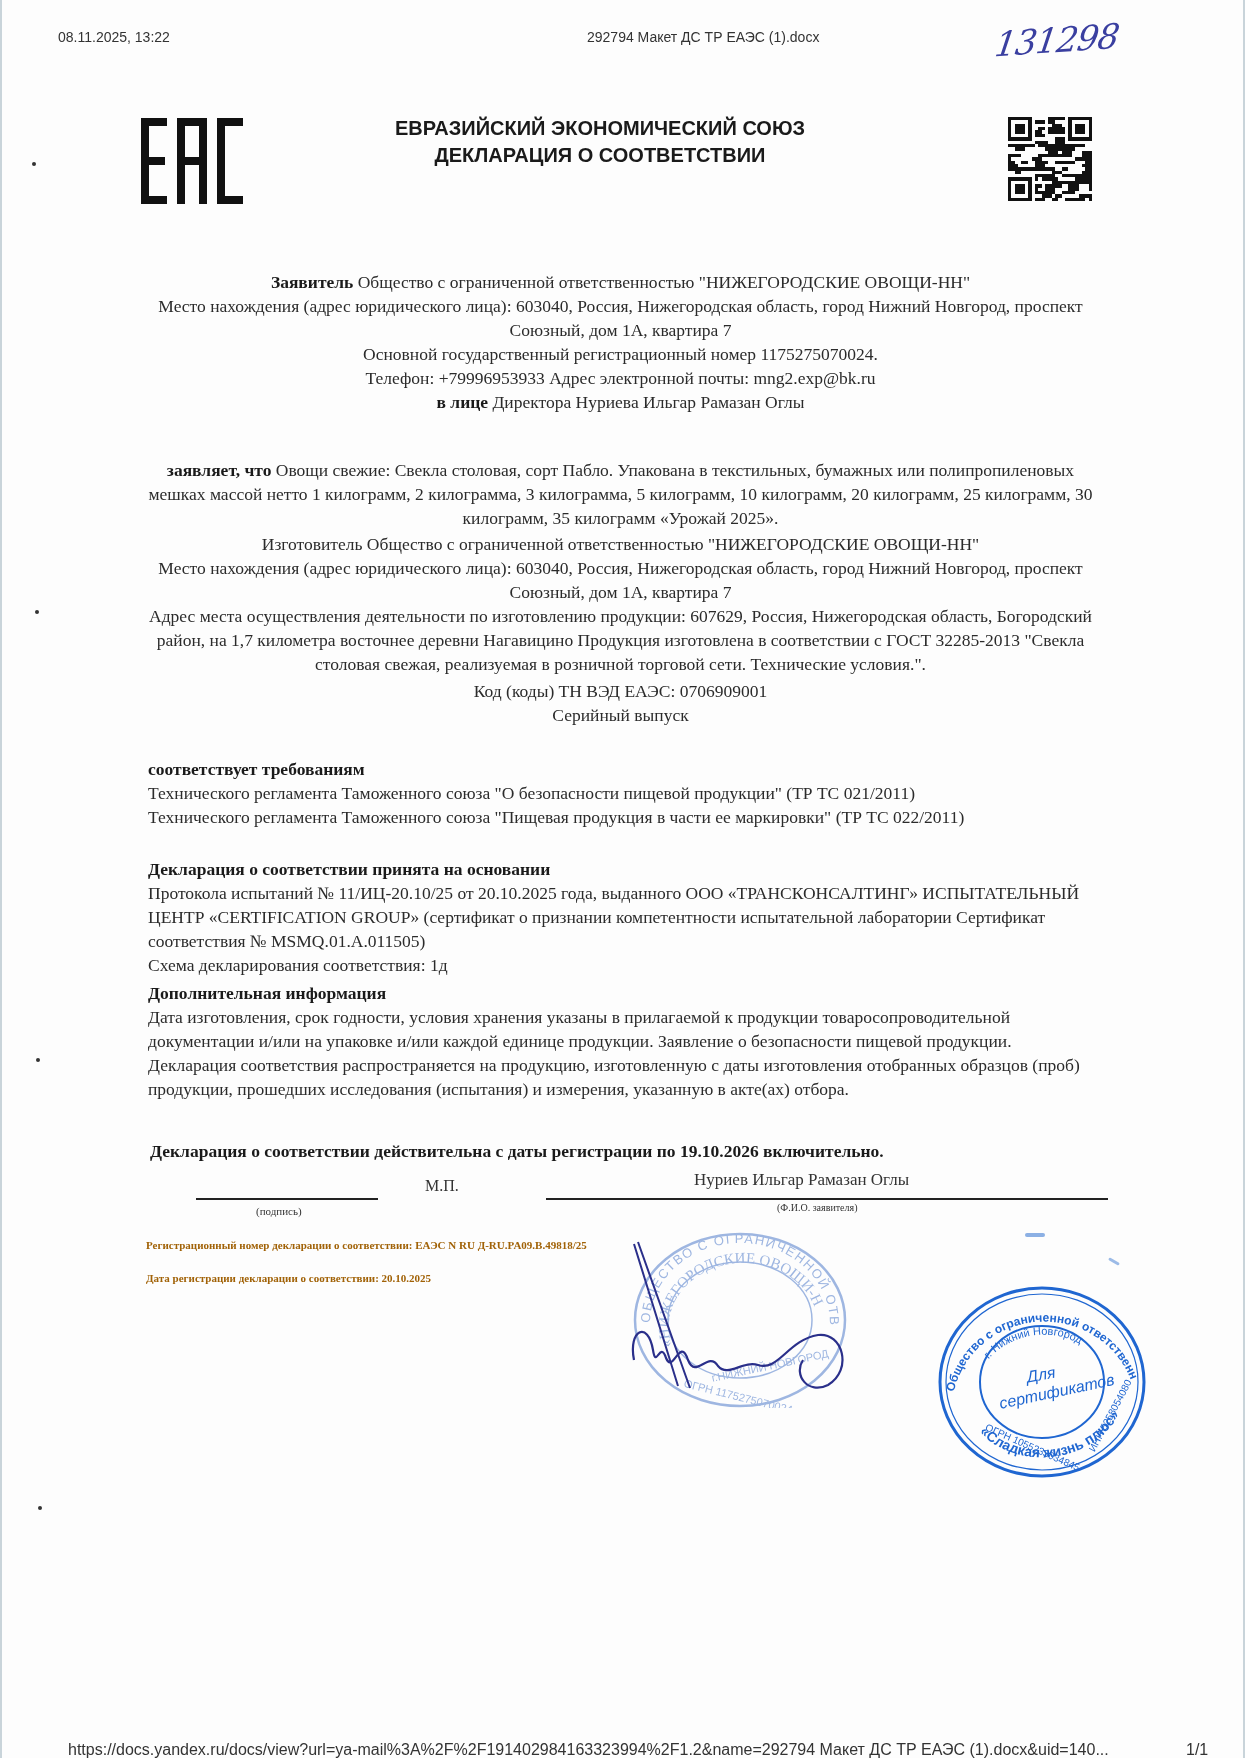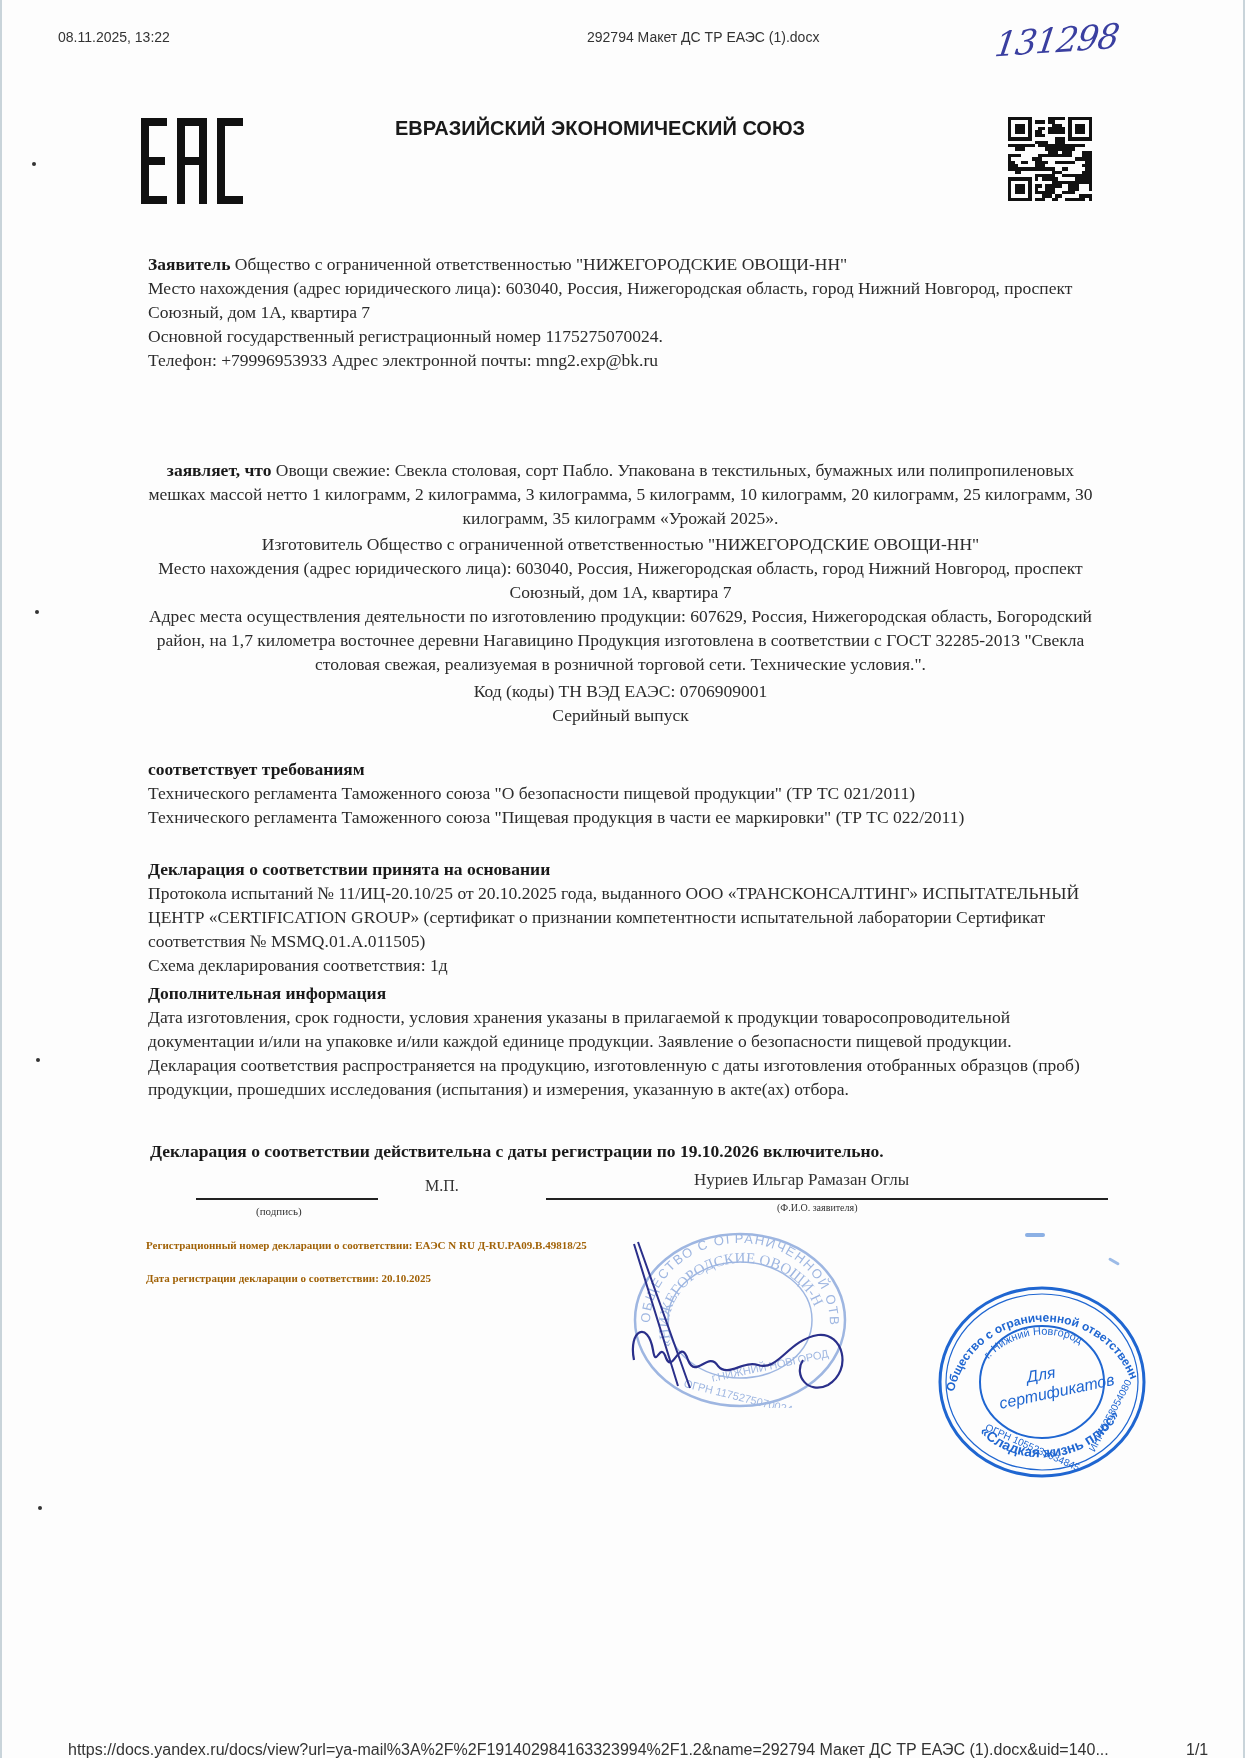--- a/index.html
+++ b/index.html
@@ -58,20 +58,21 @@
     <rect x="36" y="0" width="30" height="8"></rect>
     <rect x="36" y="39" width="30" height="8"></rect>
     <rect x="76" y="0" width="8" height="86"></rect>
     <rect x="76" y="0" width="26" height="8"></rect>
     <rect x="76" y="78" width="26" height="8"></rect>
   </g>
 </svg>
 
 <div class="title">
   <div>ЕВРАЗИЙСКИЙ ЭКОНОМИЧЕСКИЙ СОЮЗ</div>
+  <div>ДЕКЛАРАЦИЯ О СООТВЕТСТВИИ</div>
 </div>
 
 <svg class="qr" viewBox="0 0 25 25" shape-rendering="crispEdges">
   <g fill="#111" id="qr-g">
       <rect x="0" y="0" width="7" height="7"></rect>
       <rect x="1" y="1" width="5" height="5" fill="#fdfdfd"></rect>
       <rect x="2" y="2" width="3" height="3"></rect>
       <rect x="18" y="0" width="7" height="7"></rect>
       <rect x="19" y="1" width="5" height="5" fill="#fdfdfd"></rect>
       <rect x="20" y="2" width="3" height="3"></rect>
@@ -327,25 +328,26 @@
       <rect x="22" y="24" width="1" height="1"></rect>
       <rect x="24" y="24" width="1" height="1"></rect>
     </g>
 </svg>
 
 <div class="dot" style="left:32px;top:162px;"></div>
 <div class="dot" style="left:35px;top:610px;"></div>
 <div class="dot" style="left:36px;top:1058px;"></div>
 <div class="dot" style="left:38px;top:1506px;"></div>
 
-<div class="body-text" style="top:252px;">
+<div class="body-text" style="top:270px;text-align:center;">
   <p><span class="b">Заявитель</span><span> Общество с ограниченной ответственностью "НИЖЕГОРОДСКИЕ ОВОЩИ-НН"</span></p>
   <p>Место нахождения (адрес юридического лица): 603040, Россия, Нижегородская область, город Нижний Новгород, проспект Союзный, дом 1А, квартира 7</p>
   <p>Основной государственный регистрационный номер 1175275070024.</p>
   <p>Телефон: +79996953933 Адрес электронной почты: mng2.exp@bk.ru</p>
+  <p><span class="b">в лице</span><span> Директора Нуриева Ильгар Рамазан Оглы</span></p>
 </div>
 
 <div class="body-text" style="top:458px;text-align:center;">
   <p><span class="b">заявляет, что</span><span> Овощи свежие: Свекла столовая, сорт Пабло. Упакована в текстильных, бумажных или полипропиленовых мешках массой нетто 1 килограмм, 2 килограмма, 3 килограмма, 5 килограмм, 10 килограмм, 20 килограмм, 25 килограмм, 30 килограмм, 35 килограмм «Урожай 2025».</span></p>
   <p style="margin-top:2px;">Изготовитель Общество с ограниченной ответственностью "НИЖЕГОРОДСКИЕ ОВОЩИ-НН"</p>
   <p>Место нахождения (адрес юридического лица): 603040, Россия, Нижегородская область, город Нижний Новгород, проспект Союзный, дом 1А, квартира 7</p>
   <p>Адрес места осуществления деятельности по изготовлению продукции: 607629, Россия, Нижегородская область, Богородский район, на 1,7 километра восточнее деревни Нагавицино Продукция изготовлена в соответствии с ГОСТ 32285-2013 "Свекла столовая свежая, реализуемая в розничной торговой сети. Технические условия.".</p>
   <p style="margin-top:3px;">Код (коды) ТН ВЭД ЕАЭС: 0706909001</p>
   <p>Серийный выпуск</p>
 </div>

